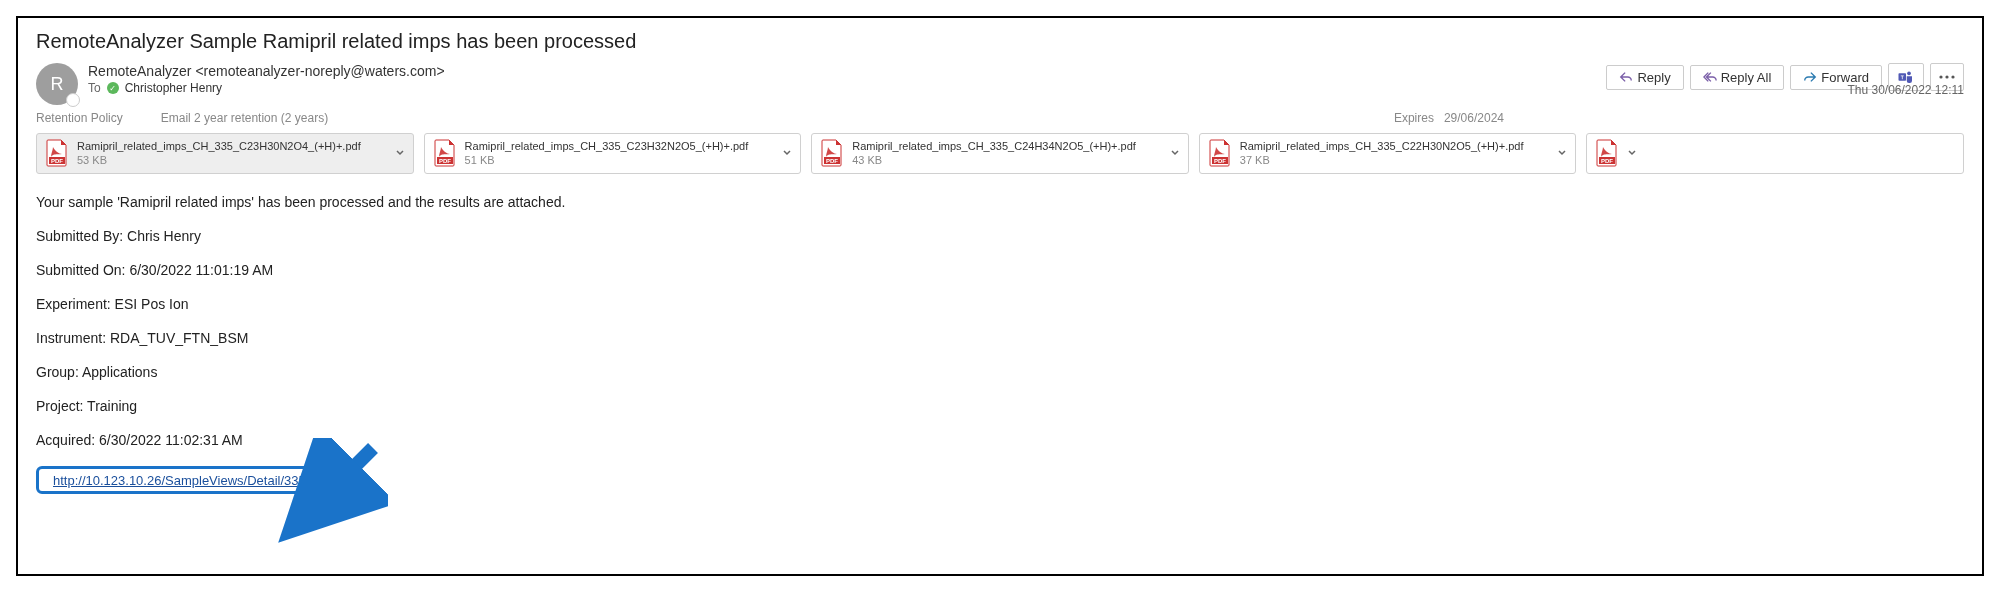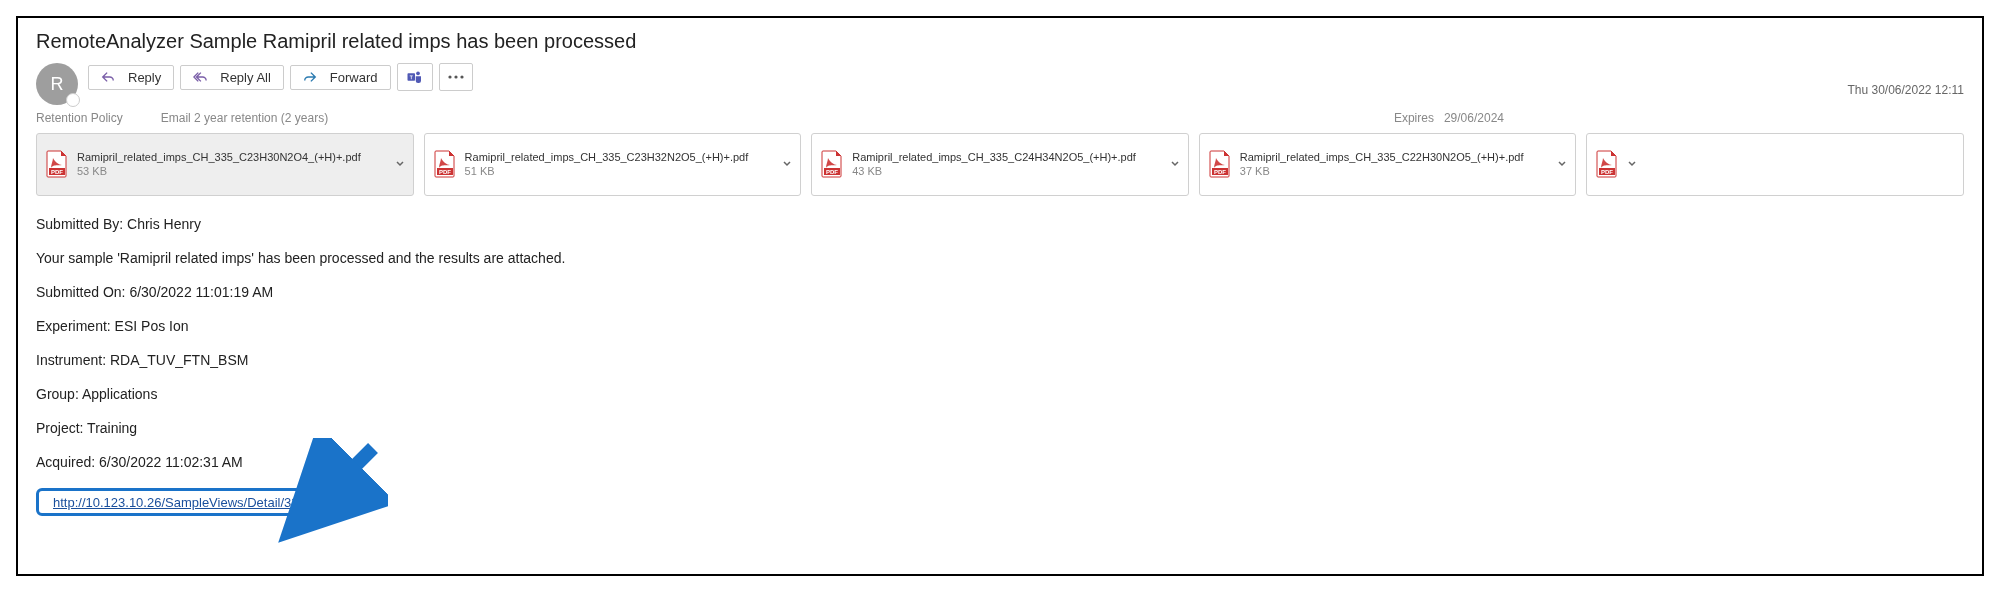--- a/index.html
+++ b/index.html
@@ -79,21 +79,21 @@
   }
   .to-name { color: #333; }
   .actions {
     display: flex;
     gap: 6px;
     align-items: center;
   }
   .action-btn {
     display: flex;
     align-items: center;
-    gap: 13px;
+    gap: 4px;
     border: 1px solid #ccc;
     background: #fff;
     padding: 4px 12px;
     font-size: 13px;
     color: #333;
     border-radius: 2px;
     cursor: pointer;
   }
   .action-btn svg { width: 14px; height: 14px; }
   .teams-btn, .more-btn {
@@ -128,21 +128,21 @@
   .expires-block { margin-left: auto; margin-right: 460px; display:flex; gap:10px;justify-content:flex-end; }
   .attachments {
     display: flex;
     gap: 10px;
     margin-top: 8px;
     flex-wrap: nowrap;
   }
   .attachment {
     border: 1px solid #d0d0d0;
     border-radius: 3px;
-    padding: 16px 8px;
+    padding: 5px 8px;
     display: flex;
     align-items: center;
     gap: 8px;
     flex: 1;
     min-width: 0;
     background: #fff;
     cursor: pointer;
   }
   .attachment.selected { background: #eee; }
   .pdf-icon {
@@ -197,20 +197,28 @@
 
 <div class="email-frame">
 
   <div class="subject">RemoteAnalyzer Sample Ramipril related imps has been processed</div>
 
   <div class="header-row">
     <div class="avatar">
       <span>R</span>
       <span class="avatar-status"></span>
     </div>
+    <div class="from-block">
+      <div class="from-line">RemoteAnalyzer &lt;remoteanalyzer-noreply@waters.com&gt;</div>
+      <div class="to-line">
+        <span>To</span>
+        <span class="verified-icon">✓</span>
+        <span class="to-name">Christopher Henry</span>
+      </div>
+    </div>
     <div class="actions">
       <button class="action-btn">
         <svg viewBox="0 0 16 16" fill="none" stroke="#7a5ea8" stroke-width="1.6">
             <path d="M7 3 2 8l5 5M2 8h8a4 4 0 0 1 4 4"></path>
           </svg>
         <span>Reply</span>
       </button>
       <button class="action-btn">
         <svg viewBox="0 0 16 16" fill="none" stroke="#7a5ea8" stroke-width="1.6">
             <path d="M9 3 4 8l5 5M6 3 1 8l5 5M4 8h7a4 4 0 0 1 4 4"></path>
@@ -326,22 +334,22 @@
   <text x="12" y="24" font-size="6" fill="#fff" text-anchor="middle" font-family="Arial" font-weight="bold">PDF</text>
   <path fill="#c33" d="M8 8c2 4 6 7 9 7-3 1-9-1-11 3 0-4 2-7 2-10z" opacity="0.9"></path>
 </svg>
         <span><svg class="chevron" viewBox="0 0 10 10" fill="none" stroke="currentColor" stroke-width="1.5">
             <path d="M2 3l3 3 3-3"></path>
           </svg></span>
       </div>
     </div>
 
   <div class="body-content">
+    <p>Your sample 'Ramipril related imps' has been processed and the results are attached.</p>
     <p>Submitted By: Chris Henry</p>
-    <p>Your sample 'Ramipril related imps' has been processed and the results are attached.</p>
     <p>Submitted On: 6/30/2022 11:01:19 AM</p>
     <p>Experiment: ESI Pos Ion</p>
     <p>Instrument: RDA_TUV_FTN_BSM</p>
     <p>Group: Applications</p>
     <p>Project: Training</p>
     <p>Acquired: 6/30/2022 11:02:31 AM</p>
     <span class="link-highlight">
       <a href="#">http://10.123.10.26/SampleViews/Detail/335</a>
     </span>
   </div>

